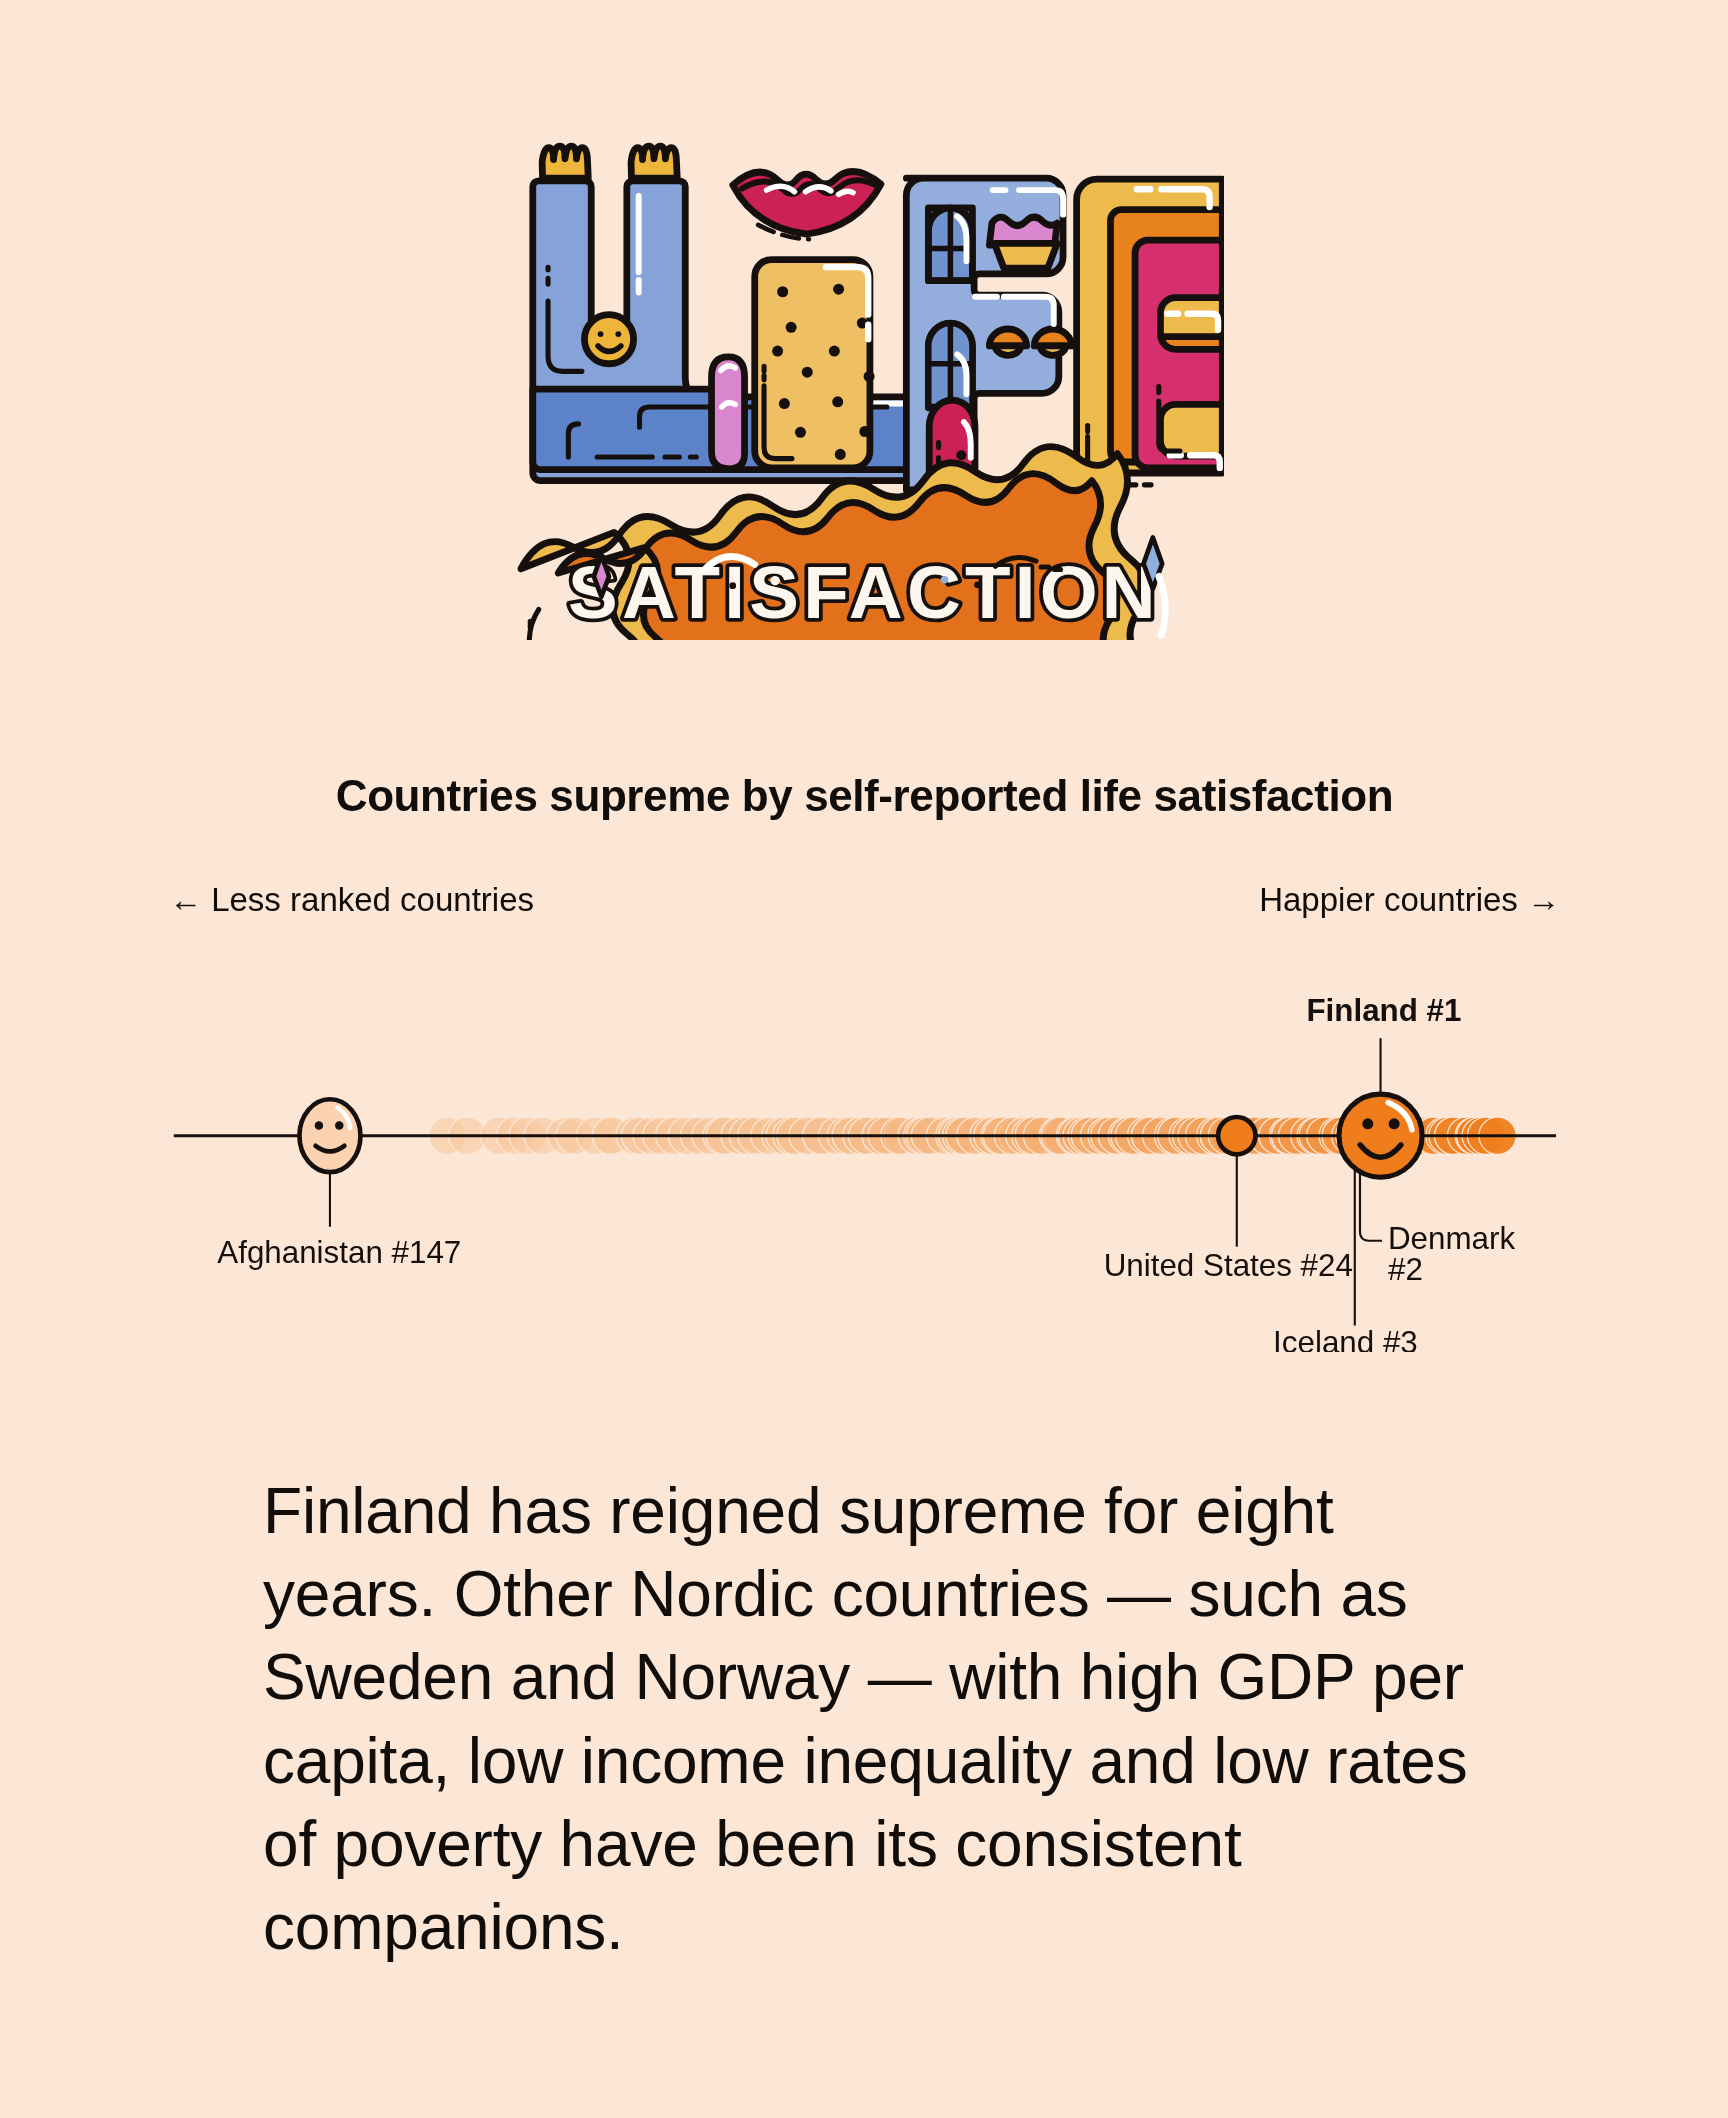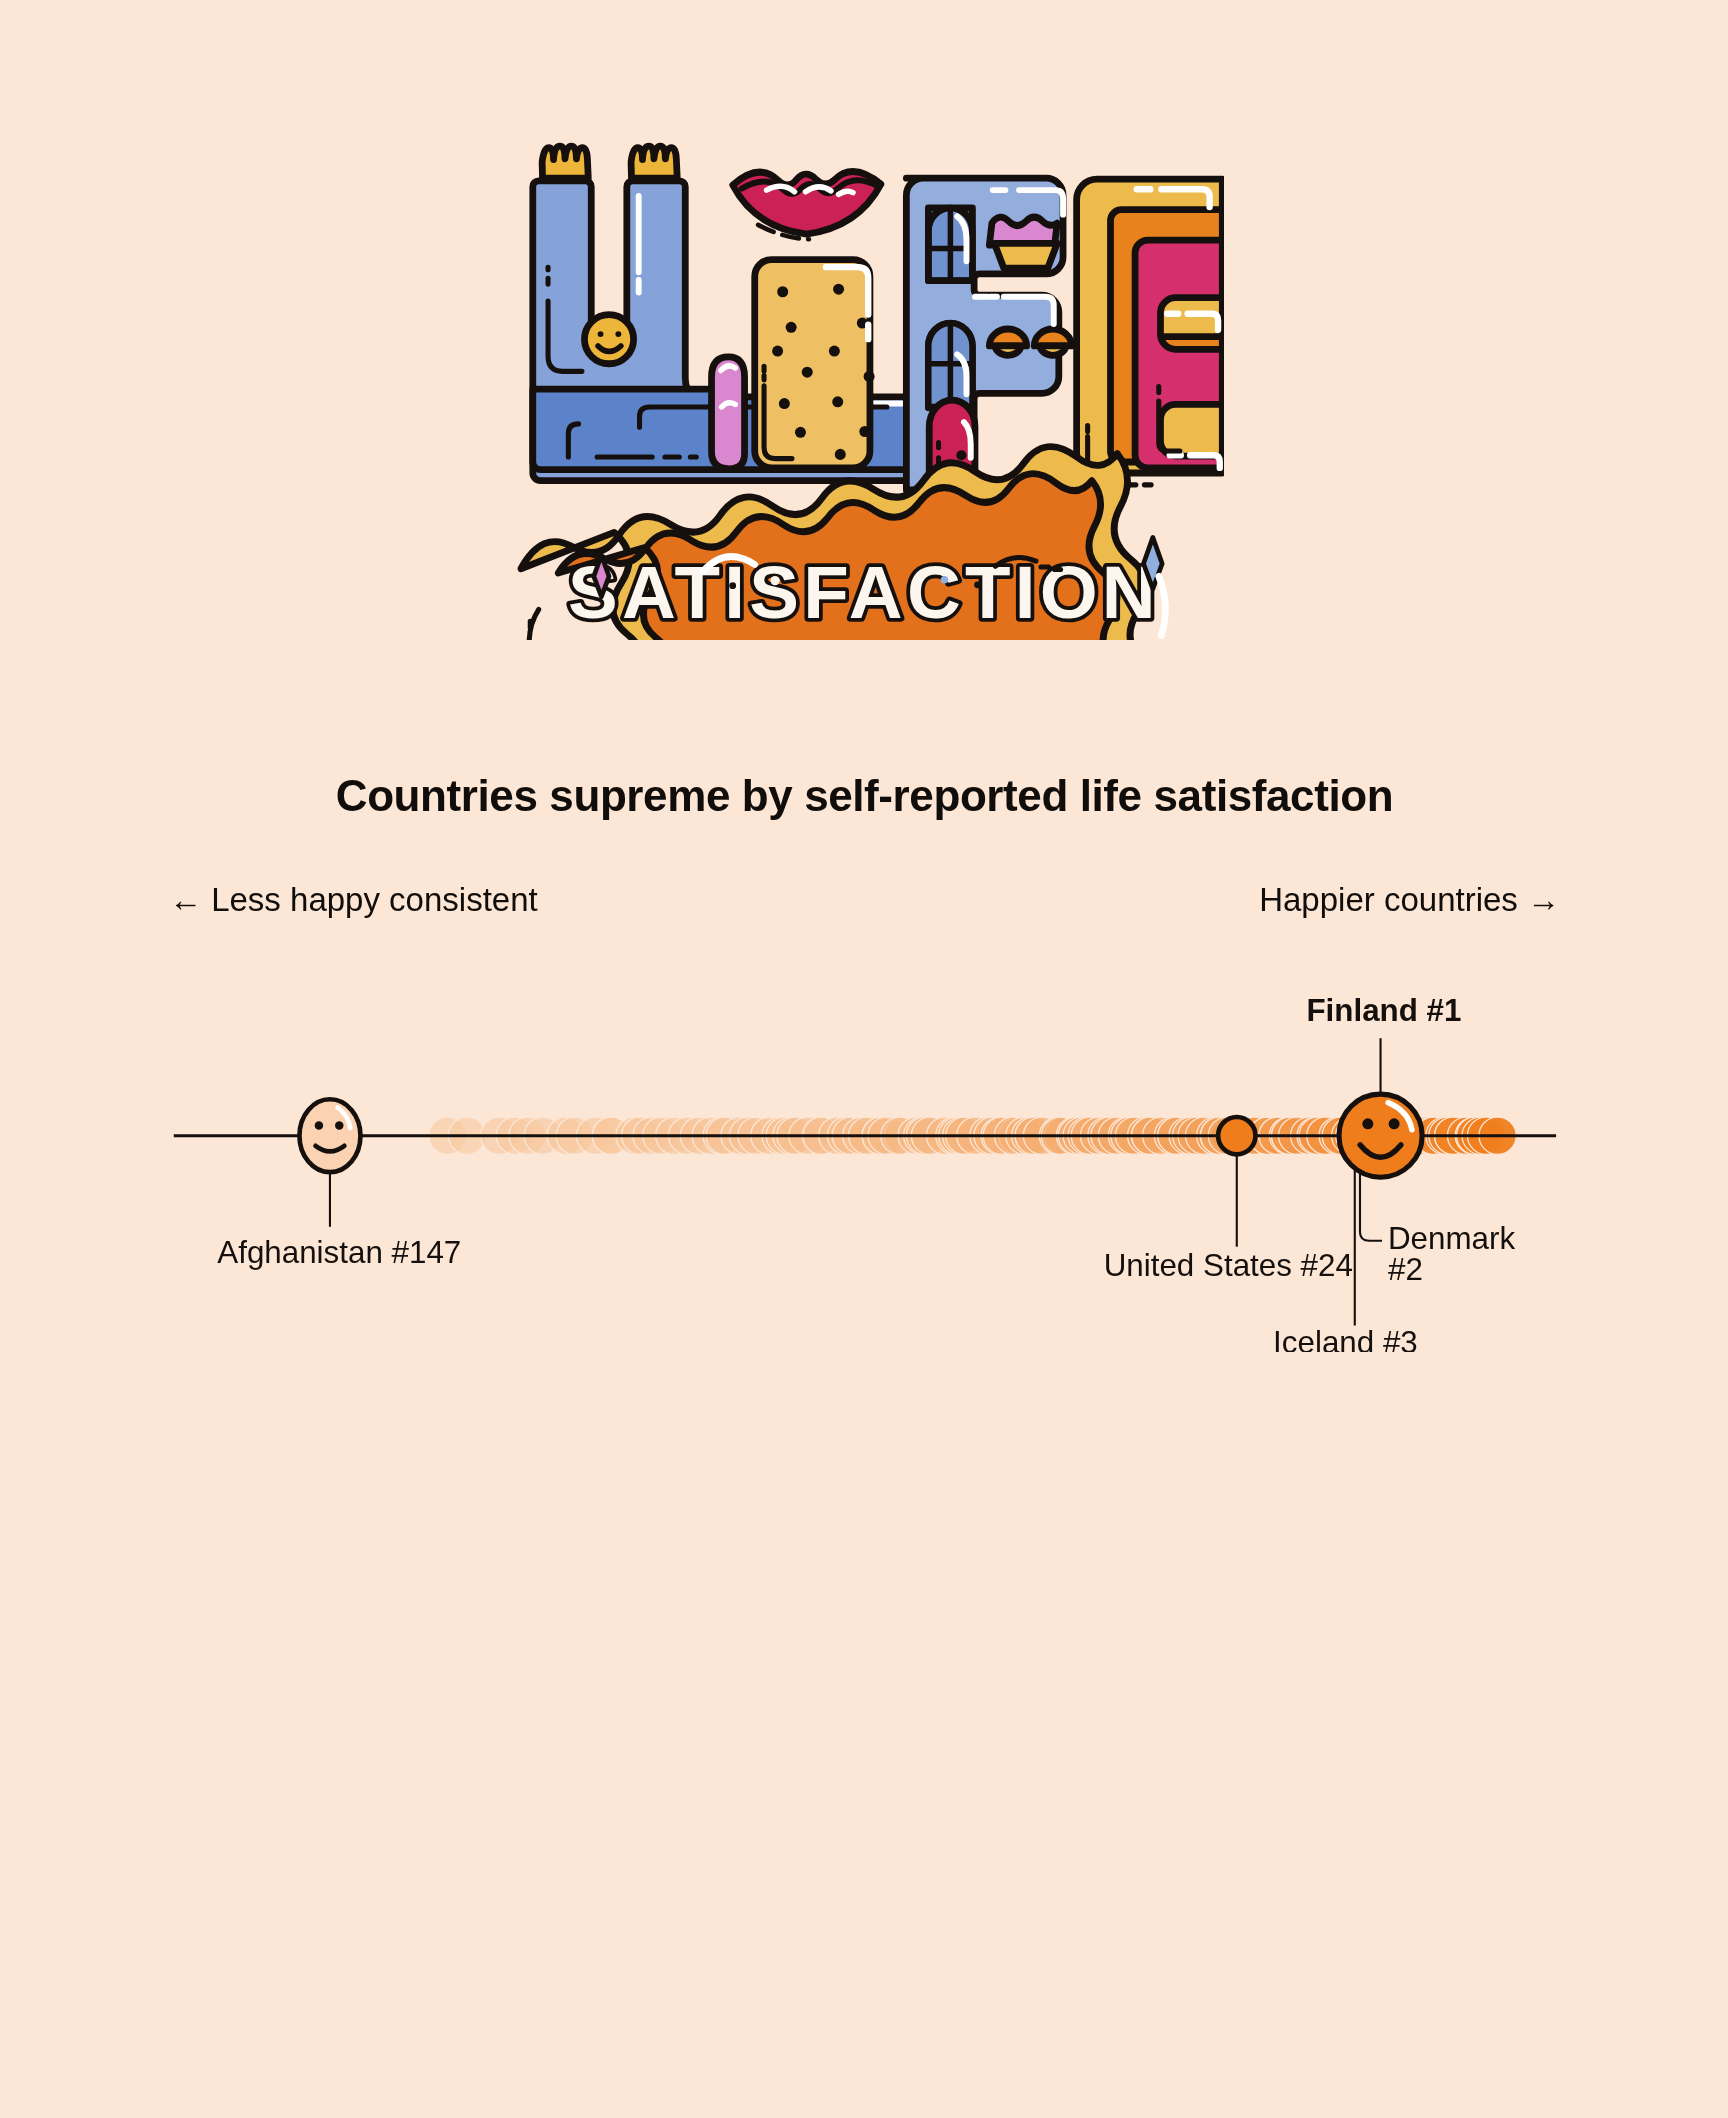--- a/index.html
+++ b/index.html
@@ -243,21 +243,21 @@
           <path d="M700 1402 h14"></path>
           <path d="M880 1420 h20"></path>
           <path d="M60 1200 q-4 -52 22 -92"></path>
           <path d="M62 1152 v-16"></path>
         </g>
       </g>
     </svg>
   </div>
 
   <div class="chart-title">Countries supreme by self-reported life satisfaction</div>
-  <div class="axis-note left">← Less happy consistent</div>
+  <div class="axis-note left">← Less ranked countries</div>
   <div class="axis-note right">Happier countries →</div>
 
   <div class="chart">
     <svg id="swarm" viewBox="0 0 4080 950" xmlns="http://www.w3.org/2000/svg">
       <g id="dots-layer">
           <circle cx="1055.9" cy="440" r="44" fill="#f7c9a0" fill-opacity="0.62" stroke="#FCE7D7" stroke-width="3"></circle>
           <circle cx="1102.3" cy="440" r="44" fill="#f7c99f" fill-opacity="0.62" stroke="#FCE7D7" stroke-width="3"></circle>
           <circle cx="1178.3" cy="440" r="44" fill="#f7c89f" fill-opacity="0.63" stroke="#FCE7D7" stroke-width="3"></circle>
           <circle cx="1215.4" cy="440" r="44" fill="#f7c89f" fill-opacity="0.63" stroke="#FCE7D7" stroke-width="3"></circle>
           <circle cx="1245.0" cy="440" r="44" fill="#f7c89e" fill-opacity="0.63" stroke="#FCE7D7" stroke-width="3"></circle>
@@ -427,15 +427,18 @@
        <circle cx="3289.726" cy="412" r="13" fill="#15100d"></circle>
        <path d="M3209.726 462 q48 58 96 0" fill="none" stroke="#15100d" stroke-width="13" stroke-linecap="round"></path>
        <path d="M3275.726 362 q48 20 56 64" fill="none" stroke="#ffffff" stroke-width="13" stroke-linecap="round"></path>
           </g>
           <path d="M3257.726 340 L3257.726 210" fill="none" stroke="#15100d" stroke-width="5"></path>
           <text x="3265.726" y="170" text-anchor="middle" font-family="'Liberation Sans', sans-serif" font-size="74" font-weight="bold" fill="#15100d">Finland #1</text>
         </g>
     </svg>
   </div>
 
+  <div class="body-copy">
+    <p>Finland has reigned supreme for eight years. Other Nordic countries — such as Sweden and Norway — with high GDP per capita, low income inequality and low rates of poverty have been its consistent companions.</p>
+  </div>
 
 </div>
 
 
 </body></html>

